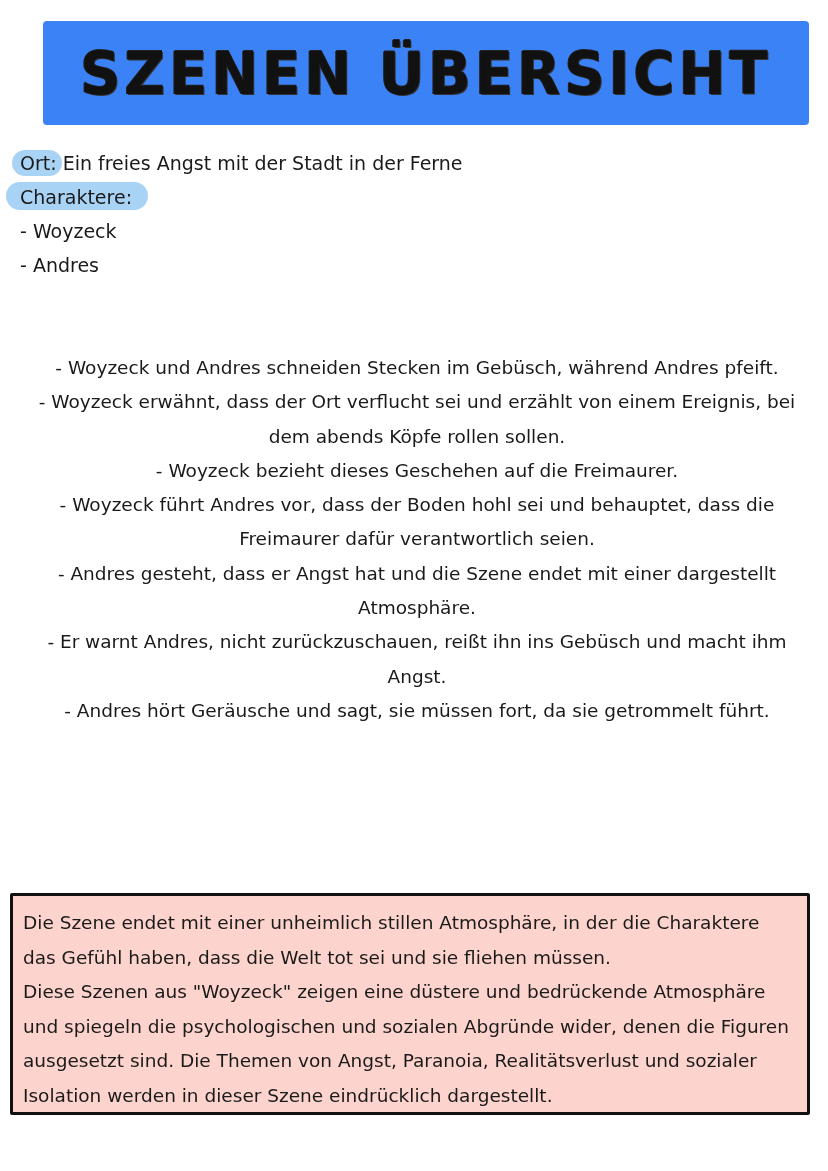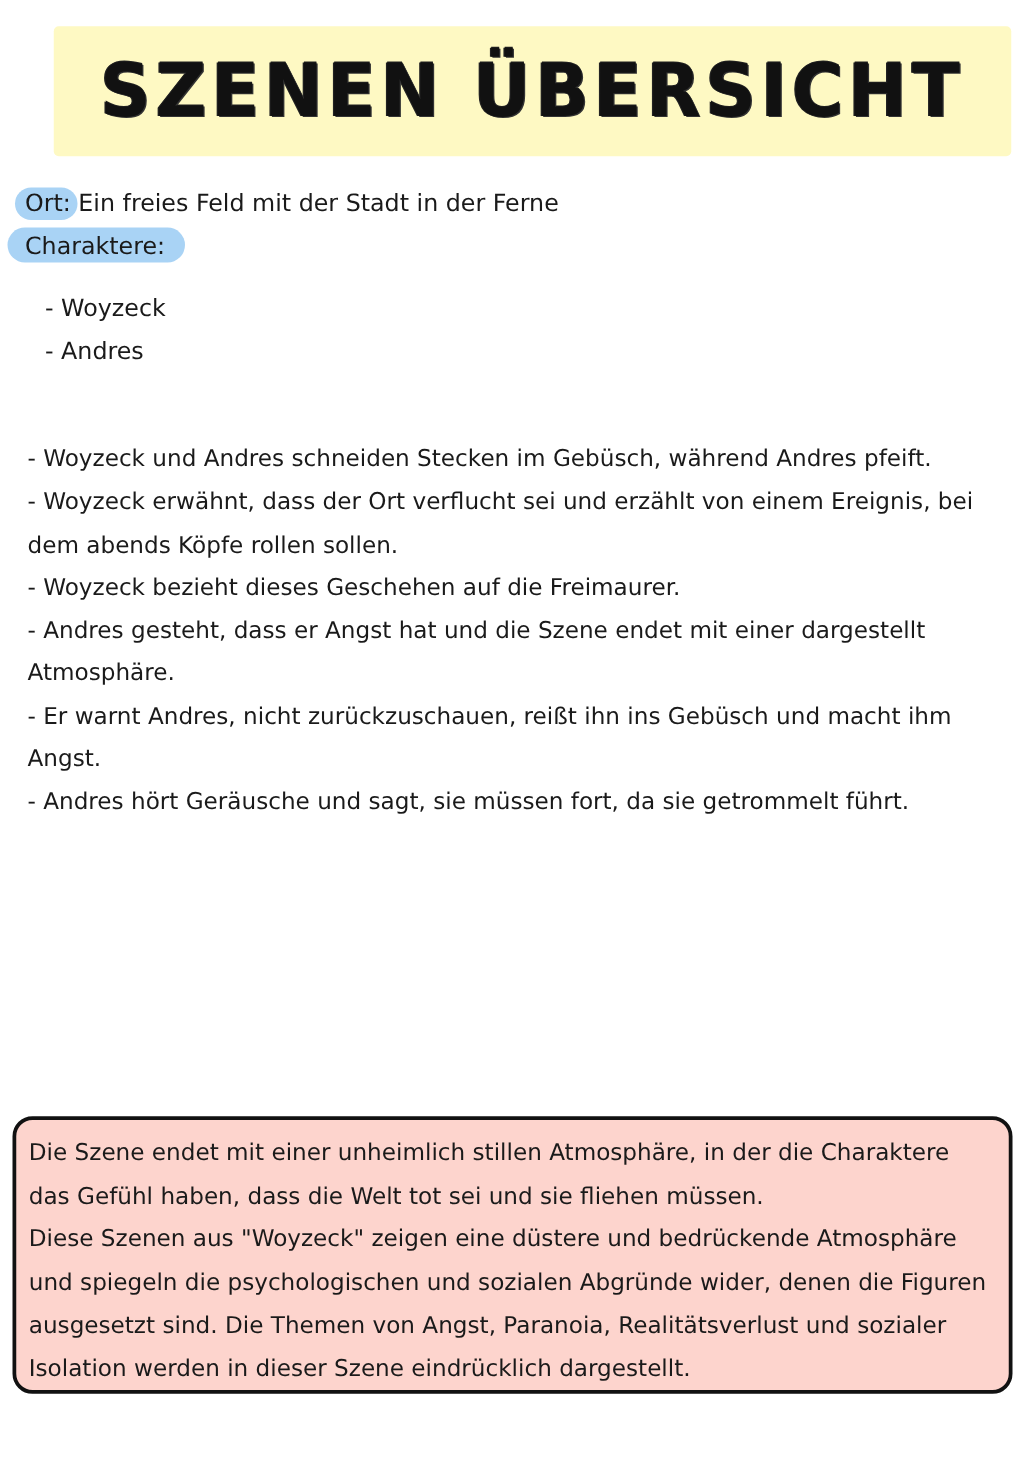--- a/index.html
+++ b/index.html
@@ -2,78 +2,79 @@
 <html><head>
   <meta charset="utf-8">
   <style>
     html, body { margin: 0; padding: 0; background: #ffffff; }
     body {
       width: 828px; height: 1171px; position: relative; overflow: hidden;
       font-family: "DejaVu Sans", sans-serif; color: #1a1a1a;
     }
     .title-banner {
       position: absolute; left: 43px; top: 21px; width: 766px; height: 104px;
-      background: #fef9c3; border-radius: 4px;
+      background: #3b82f6; border-radius: 4px;
       display: flex; align-items: center; justify-content: center;
     }
     .title-text {
       font-family: "DejaVu Sans", sans-serif; font-weight: bold;
       font-size: 56px; letter-spacing: 4px; color: #111;
       text-shadow: 1px 1px 0 #333, -1px 0 0 #222, 0 -1px 0 #222;
       transform: scaleY(1.05);
     }
     .meta { position: absolute; left: 20px; top: 146px; font-size: 19px; line-height: 34px; }
     .meta-line { position: relative; white-space: nowrap; }
     .hl {
       position: absolute; background: #a9d3f5; border-radius: 16px; z-index: 0;
     }
     .hl-ort { left: -8px; top: 4px; width: 50px; height: 26px; }
     .hl-char { left: -14px; top: 2px; width: 142px; height: 28px; }
     .meta-line span { position: relative; z-index: 1; }
-    .char-list { margin: 16px; padding: 0; list-style: none; }
+    .char-list { margin: 0; padding: 0; list-style: none; }
     .char-list li { font-size: 19px; line-height: 34px; }
     .events {
       position: absolute; left: 22px; top: 351px; width: 790px;
       font-size: 18.5px; line-height: 34.3px;
     }
-    .events p { margin: 0; }
+    .events p { margin: 0; text-align: center; }
     .summary-box {
       position: absolute; left: 10px; top: 893px; width: 800px; height: 222px;
-      background: #fdd4cd; border: 3px solid #111; border-radius: 16px;
+      background: #fdd4cd; border: 3px solid #111; border-radius: 2px;
       box-sizing: border-box; padding: 10px 10px 0 10px;
       font-size: 18.5px; line-height: 34.5px;
     }
     .summary-box p { margin: 0; }
   </style>
 </head>
 <body>
 
 <div class="title-banner">
   <div class="title-text">SZENEN ÜBERSICHT</div>
 </div>
 
 <div class="meta">
   <div class="meta-line">
     <div class="hl hl-ort"></div>
-    <span>Ort:</span><span> Ein freies Feld mit der Stadt in der Ferne</span>
+    <span>Ort:</span><span> Ein freies Angst mit der Stadt in der Ferne</span>
   </div>
   <div class="meta-line">
     <div class="hl hl-char"></div>
     <span>Charaktere:</span>
   </div>
   <ul class="char-list">
     <li>- Woyzeck</li>
     <li>- Andres</li>
   </ul>
 </div>
 
 <div class="events">
   <p>- Woyzeck und Andres schneiden Stecken im Gebüsch, während Andres pfeift.</p>
   <p>- Woyzeck erwähnt, dass der Ort verflucht sei und erzählt von einem Ereignis, bei dem abends Köpfe rollen sollen.</p>
   <p>- Woyzeck bezieht dieses Geschehen auf die Freimaurer.</p>
+  <p>- Woyzeck führt Andres vor, dass der Boden hohl sei und behauptet, dass die Freimaurer dafür verantwortlich seien.</p>
   <p>- Andres gesteht, dass er Angst hat und die Szene endet mit einer dargestellt Atmosphäre.</p>
   <p>- Er warnt Andres, nicht zurückzuschauen, reißt ihn ins Gebüsch und macht ihm Angst.</p>
   <p>- Andres hört Geräusche und sagt, sie müssen fort, da sie getrommelt führt.</p>
 </div>
 
 <div class="summary-box">
   <p>Die Szene endet mit einer unheimlich stillen Atmosphäre, in der die Charaktere das Gefühl haben, dass die Welt tot sei und sie fliehen müssen.</p>
   <p>Diese Szenen aus "Woyzeck" zeigen eine düstere und bedrückende Atmosphäre und spiegeln die psychologischen und sozialen Abgründe wider, denen die Figuren ausgesetzt sind. Die Themen von Angst, Paranoia, Realitätsverlust und sozialer Isolation werden in dieser Szene eindrücklich dargestellt.</p>
 </div>
 

